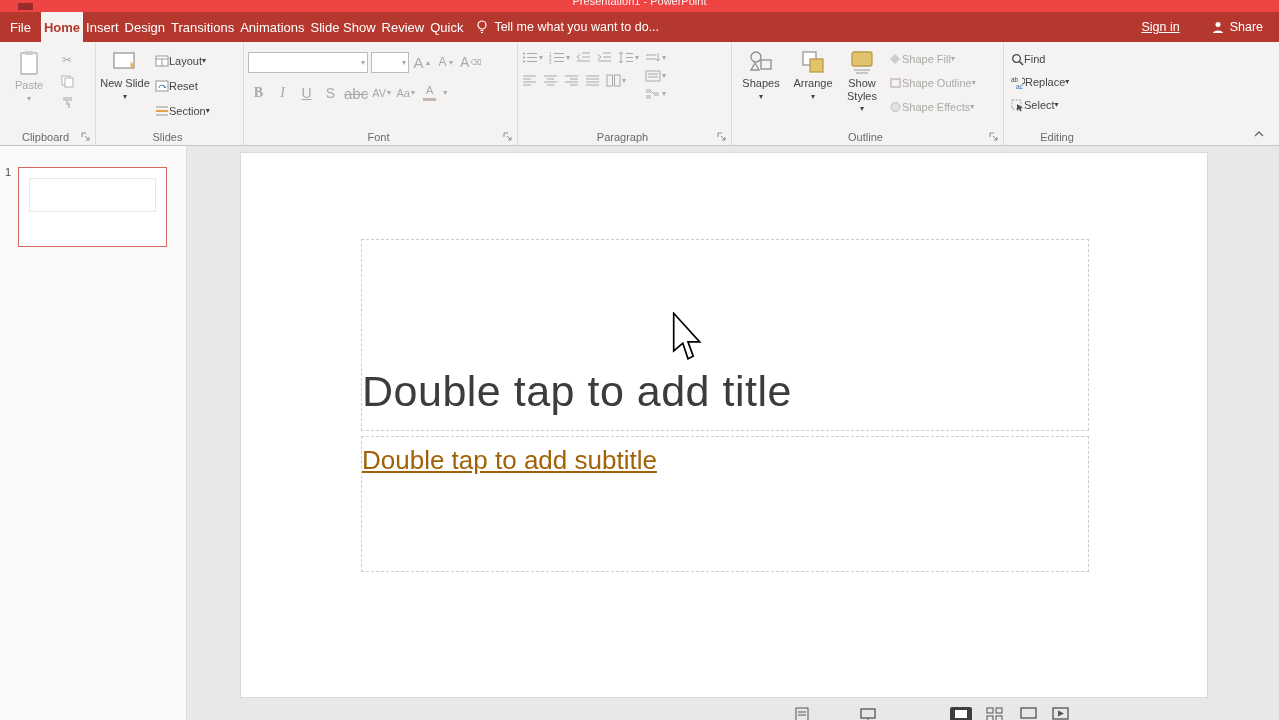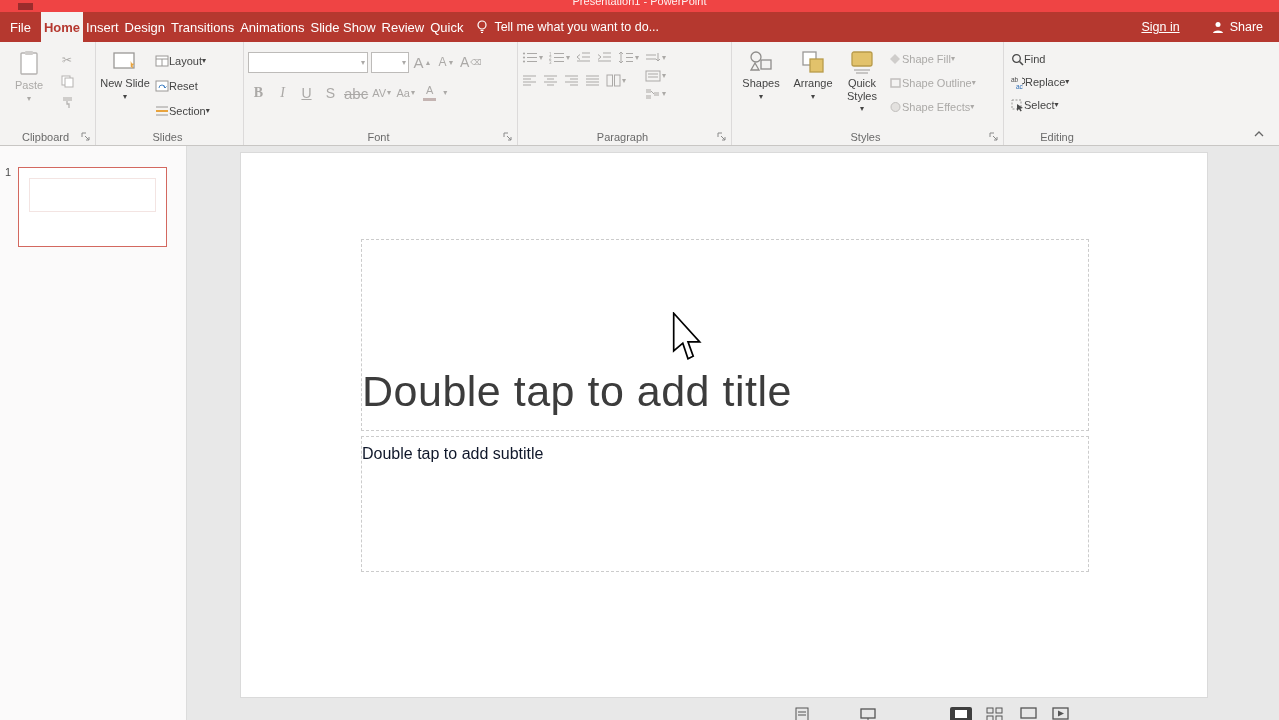--- a/index.html
+++ b/index.html
@@ -81,21 +81,21 @@
   .thumb { position:absolute; left:18px; top:21px; width:149px; height:80px; background:#fff;
     border:1.5px solid #D3685F; }
   .thumb .inner { position:absolute; left:10px; right:10px; top:10px; bottom:34px; border:1px solid #F3E4E2; }
 
   .canvas-area { flex:1; position:relative; background:#E8E8E8; }
   .slide { position:absolute; left:53px; top:6px; width:968px; height:546px; background:#fff; border:1px solid #DADADA; }
   .ph { position:absolute; border:1px dashed #CCCCCC; display:flex; justify-content:flex-start; }
   .ph.title { left:120px; top:86px; width:728px; height:192px; align-items:flex-end; padding-bottom:14px; }
   .ph.title .ph-text { font-size:43px; font-weight:300; color:#3c3c3c; letter-spacing:.5px; }
   .ph.subtitle { left:120px; top:283px; width:728px; height:136px; align-items:flex-start; padding-top:8px; }
-  .ph.subtitle .ph-text { font-size:16px; color:#0f172a; }
+  .ph.subtitle .ph-text { font-size:26px; color:#a16207;text-decoration:underline; }
 
   .cursor { position:absolute; left:485px; top:166px; width:32px; height:52px; pointer-events:none; }
 
   
   .statusbar { position:absolute; left:0; right:0; bottom:0; height:15px; overflow:hidden; }
   .sb-ic { position:absolute; top:2px; color:#5a5a5a; }
 </style>
 </head>
 <body>
 
@@ -408,21 +408,21 @@
           </svg>
         <span>Arrange</span>
         <span class="dd">▾</span>
       </div>
       <div class="bigbtn" style="width:44px">
         <svg class="icon" width="26" height="24" viewBox="0 0 26 24">
             <rect x="3" y="2" width="20" height="14" rx="2" fill="#E2C26B" stroke="#B89B4A" stroke-width="1.3"></rect>
             <line x1="5" y1="20" x2="21" y2="20" stroke="#9a9896"></line>
             <line x1="7" y1="23" x2="19" y2="23" stroke="#9a9896"></line>
           </svg>
-        <span>Quick Styles</span>
+        <span>Show Styles</span>
         <span class="dd">▾</span>
       </div>
       <div class="draw-right">
         <div class="smallrow grayed">
           <svg class="icon" width="13" height="12" viewBox="0 0 13 12">
               <path d="M6 1 L11 6 L6 11 L1 6 Z" fill="#CFCDCB"></path>
             </svg>
           <span>Shape Fill</span>
           <span class="dd">▾</span>
         </div>
@@ -441,21 +441,21 @@
           <span class="dd">▾</span>
         </div>
       </div>
     </div>
     <span class="launcher">
       <svg class="icon" width="9" height="9" viewBox="0 0 9 9">
           <path d="M1 1 h4 M1 1 v4" stroke="#8a8a8a" fill="none"></path>
           <path d="M4 4 l4 4 M8 5 v3 h-3" stroke="#8a8a8a" fill="none"></path>
         </svg>
     </span>
-    <div class="group-label">Styles</div>
+    <div class="group-label">Outline</div>
   </div>
 
   <div class="group" style="width:110px; border-right:none">
     <div class="edit-col">
       <div class="smallrow">
         <svg class="icon" width="13" height="13" viewBox="0 0 13 13">
             <circle cx="5.5" cy="5.5" r="3.8" fill="none" stroke="#4a4a4a" stroke-width="1.3"></circle>
             <line x1="8.5" y1="8.5" x2="12" y2="12" stroke="#4a4a4a" stroke-width="1.6"></line>
           </svg>
         <span>Find</span>

